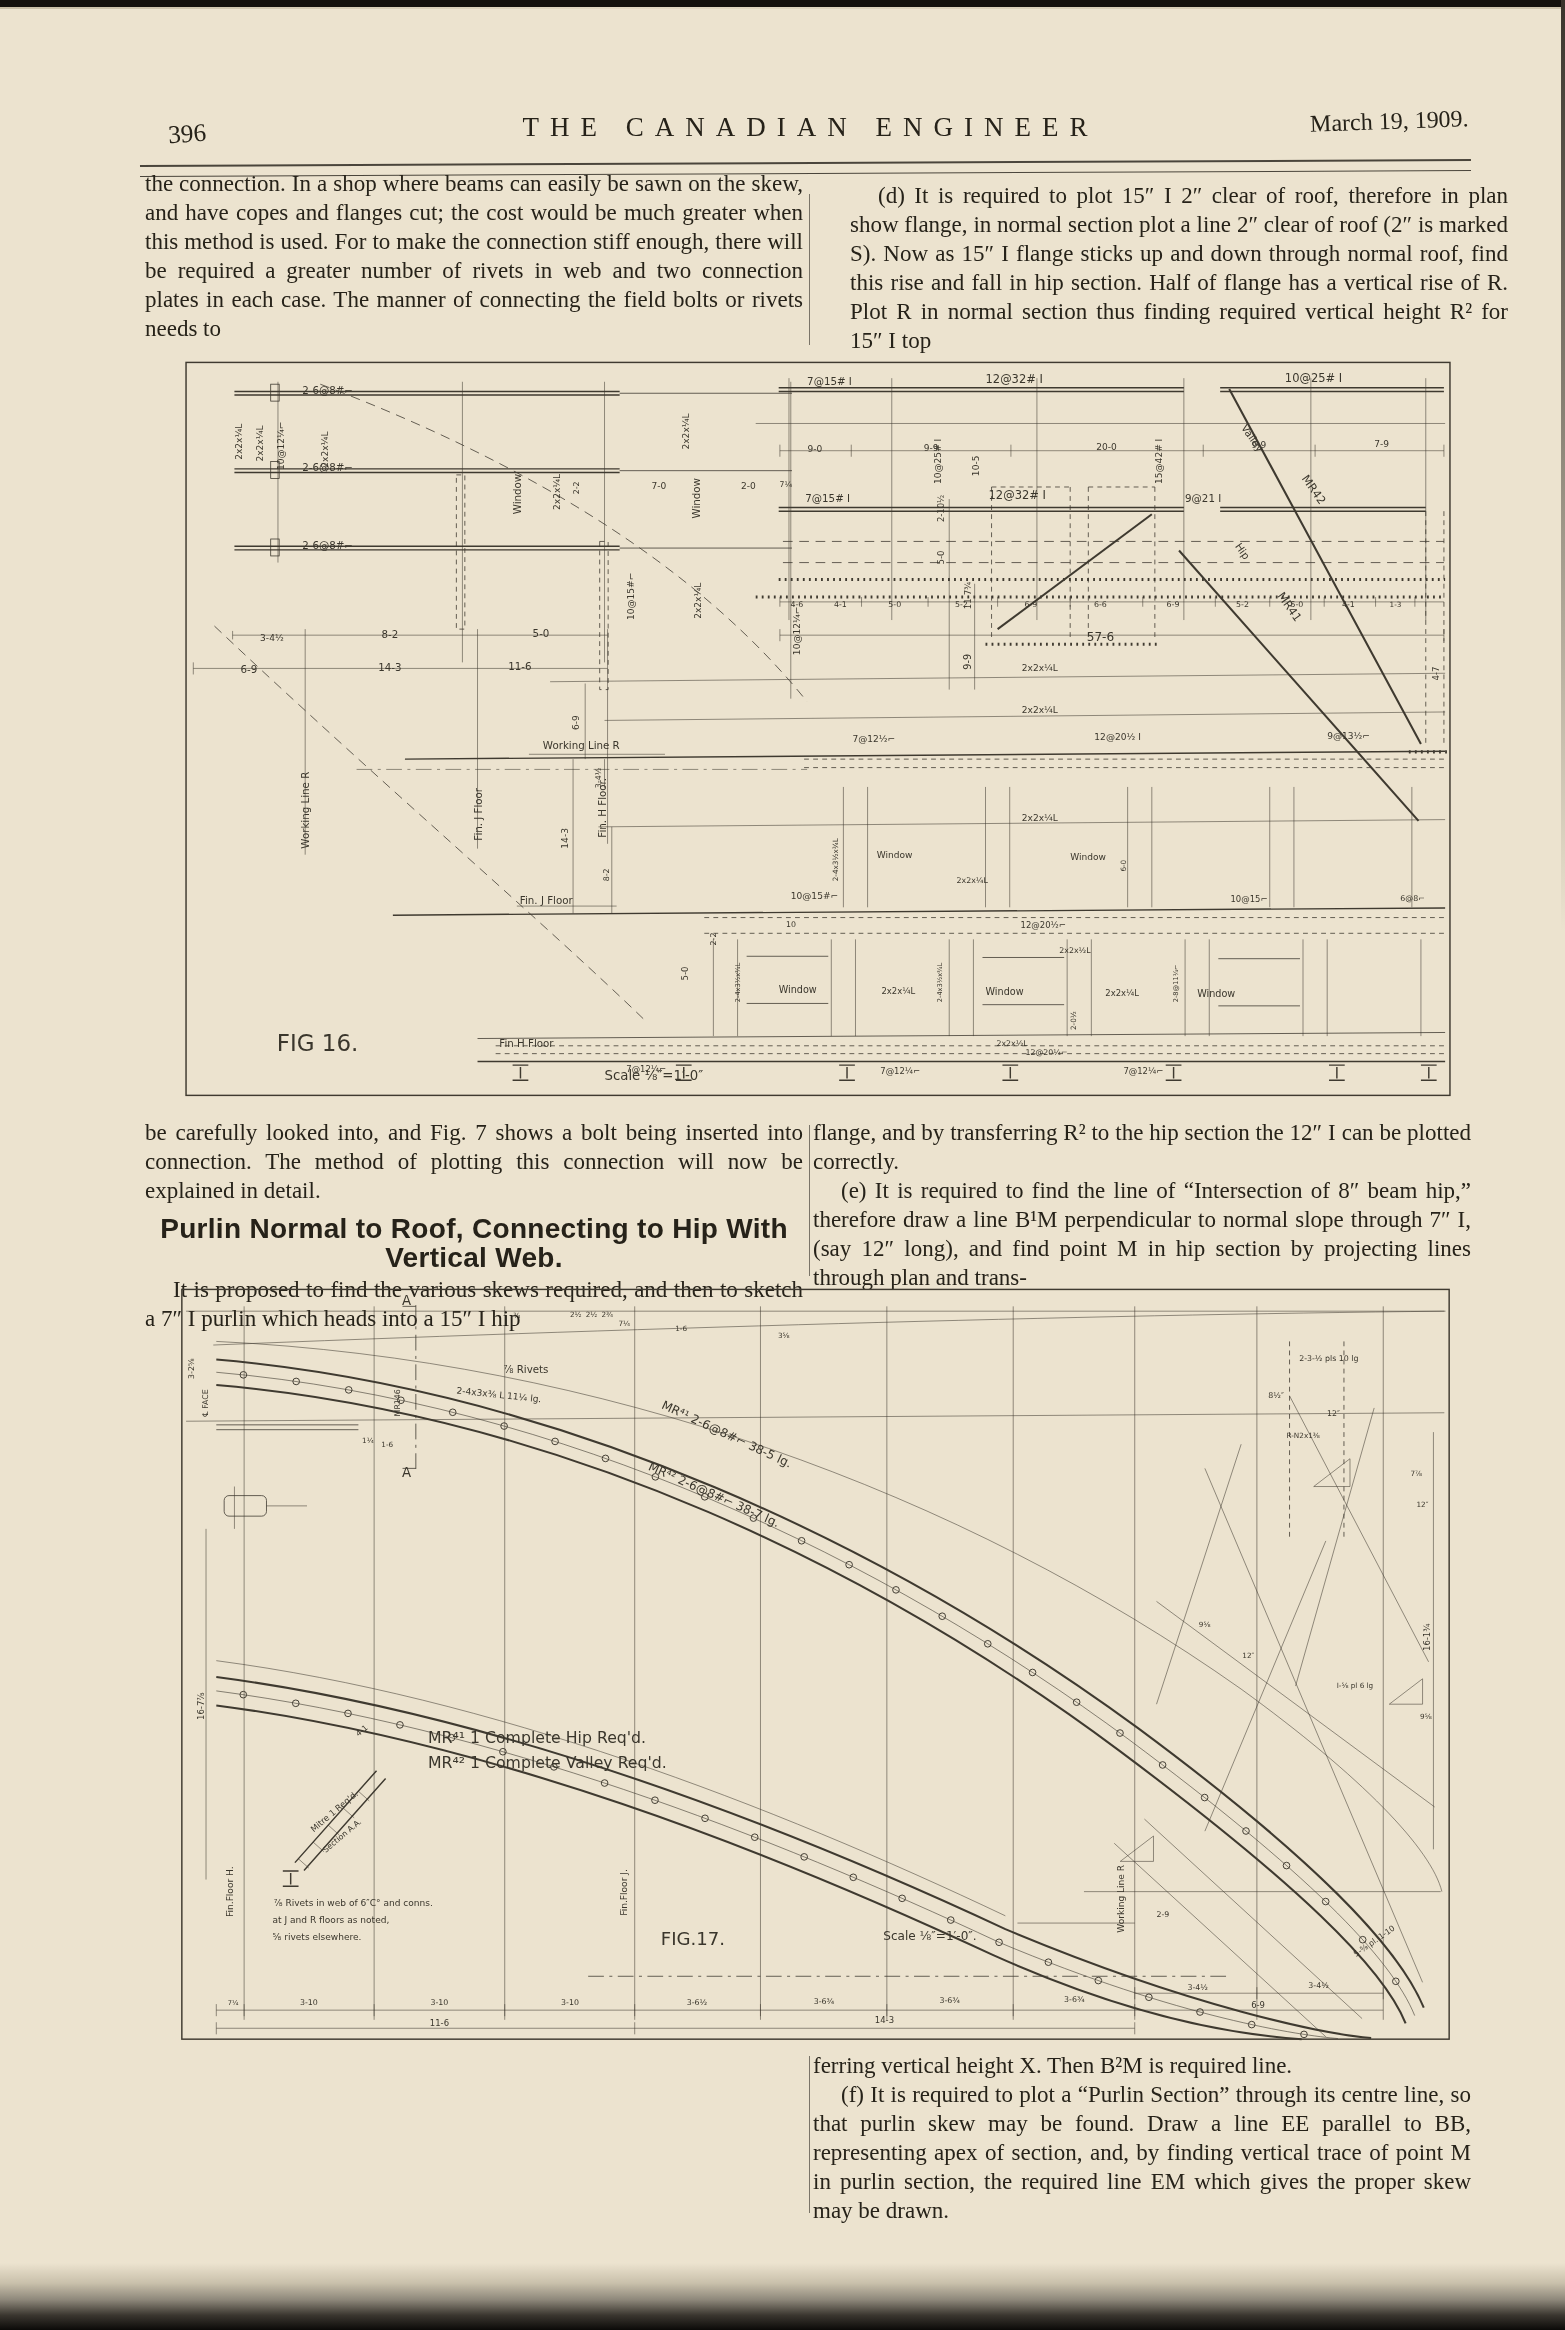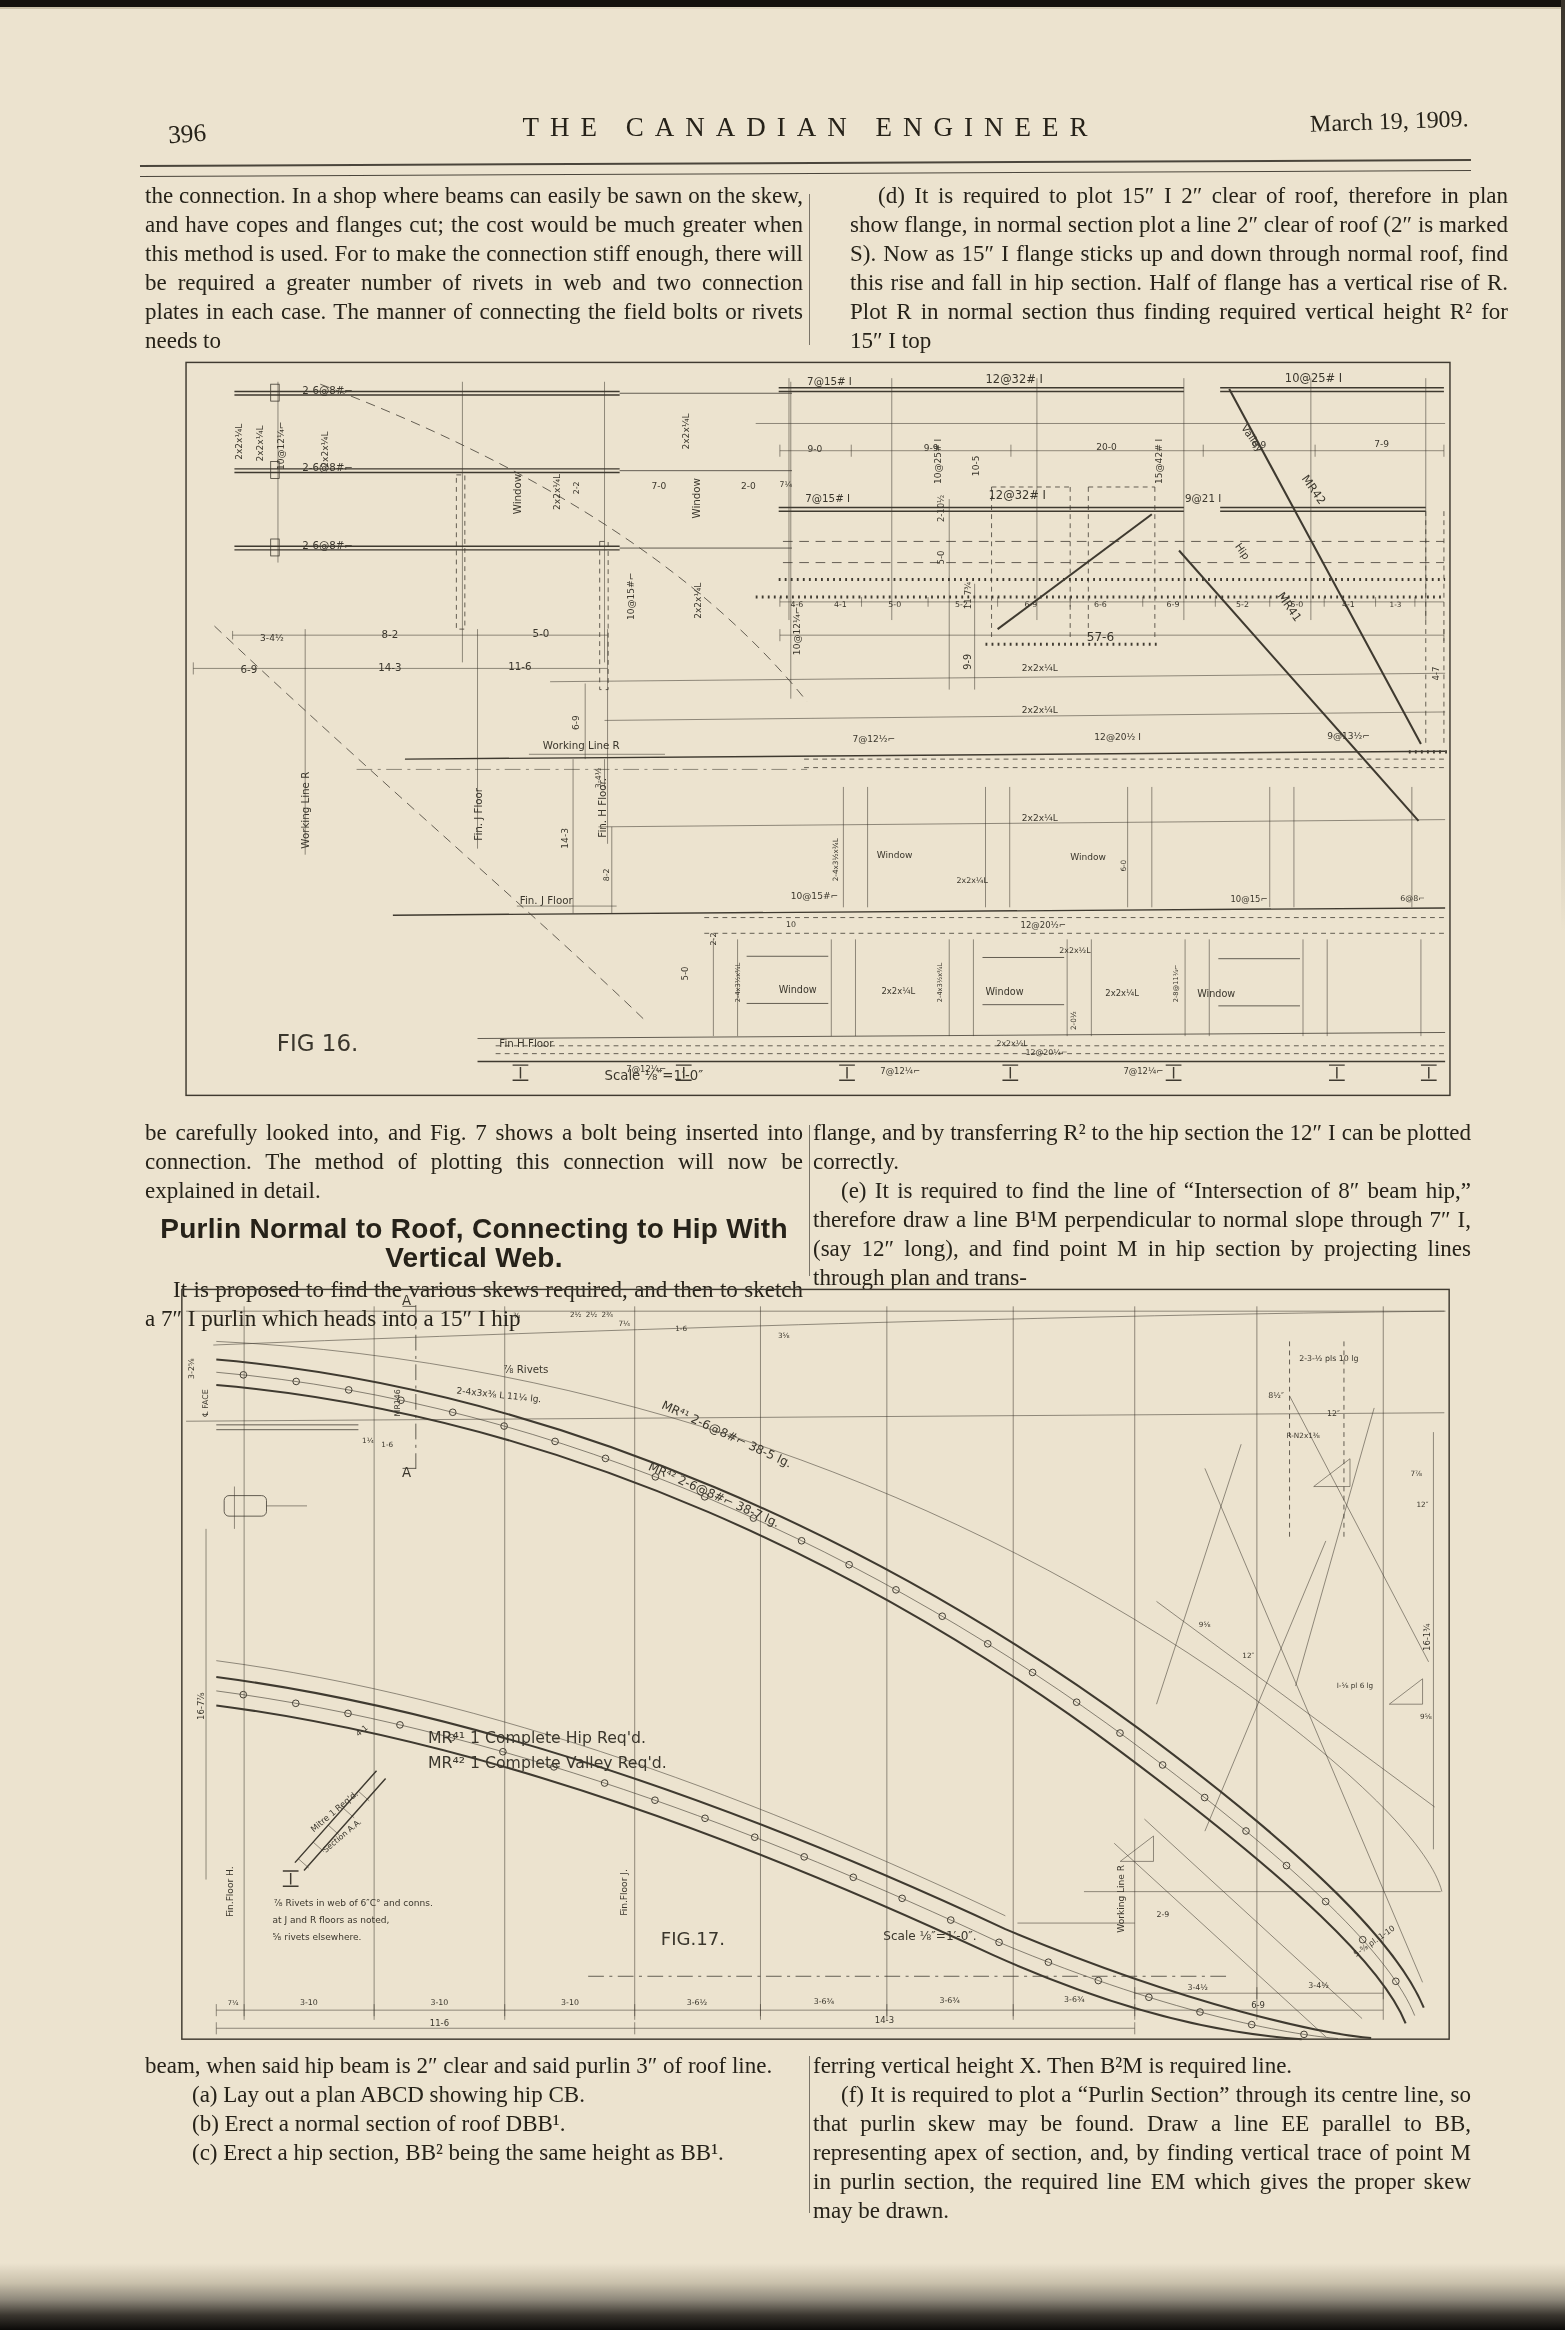--- a/index.html
+++ b/index.html
@@ -41,21 +41,21 @@
 
   <div class="edge-top"></div>
   <div class="edge-top2"></div>
   <div class="edge-right"></div>
 
   <span class="pagenum">396</span>
   <h1 class="journal">THE CANADIAN ENGINEER</h1>
   <span class="issuedate">March 19, 1909.</span>
   <div class="rule"></div>
 
-  <div class="col" style="left:145px;top:181px;">
+  <div class="col" style="left:145px;top:169px;">
     <p>the connection.  In a shop where beams can easily be sawn on the skew, and have copes and flanges cut; the cost would be much greater when this method is used.  For to make the connection stiff enough, there will be required a greater number of rivets in web and two connection plates in each case. The manner of connecting the field bolts or rivets needs to</p>
   </div>
   <div class="divider" style="left:809px;top:194px;height:151px;"></div>
   <div class="col" style="left:850px;top:181px;">
     <p class="ind">(d) It is required to plot 15″ I 2″ clear of roof, therefore in plan show flange, in normal section plot a line 2″ clear of roof (2″ is marked S).  Now as 15″ I flange sticks up and down through normal roof, find this rise and fall in hip section. Half of flange has a vertical rise of R.  Plot R in normal section thus finding required vertical height R² for 15″ I top</p>
   </div>
 
   <figure style="left:181px;top:360px;width:1274px;height:739px;">
     <svg width="1274" height="739" viewBox="0 0 2106 1222">
       <g class="strokes">
@@ -390,26 +390,20 @@
           <text x="1484" y="1182" font-size="13" text-anchor="middle">3-6¾</text>
           <text x="1688" y="1162" font-size="13" text-anchor="middle">3-4½</text>
           <text x="1888" y="1160" font-size="13" text-anchor="middle">3-4½</text>
           <text x="434" y="1222" font-size="14" text-anchor="middle">11-6</text>
           <text x="1170" y="1218" font-size="14" text-anchor="middle">14-3</text>
           <text x="1788" y="1192" font-size="14" text-anchor="middle">6-9</text>
         </g>
     </svg>
   </figure>
 
-  <div class="col" style="left:145px;top:2051px;">
-    <p>beam, when said hip beam is 2″ clear and said purlin 3″ of roof line.</p>
-    <p class="item">(a) Lay out a plan ABCD showing hip CB.</p>
-    <p class="item">(b) Erect a normal section of roof DBB¹.</p>
-    <p class="item">(c) Erect a hip section, BB² being the same height as BB¹.</p>
-  </div>
   <div class="divider" style="left:809px;top:2056px;height:157px;"></div>
   <div class="col" style="left:813px;top:2051px;">
     <p>ferring vertical height X.  Then B²M is required line.</p>
     <p class="ind">(f) It is required to plot a “Purlin Section” through its centre line, so that purlin skew may be found.  Draw a line EE parallel to BB, representing apex of section, and, by finding vertical trace of point M in purlin section, the required line EM which gives the proper skew may be drawn.</p>
   </div>
 
   <div class="edge-bottom"></div>
 </div>
 
 

